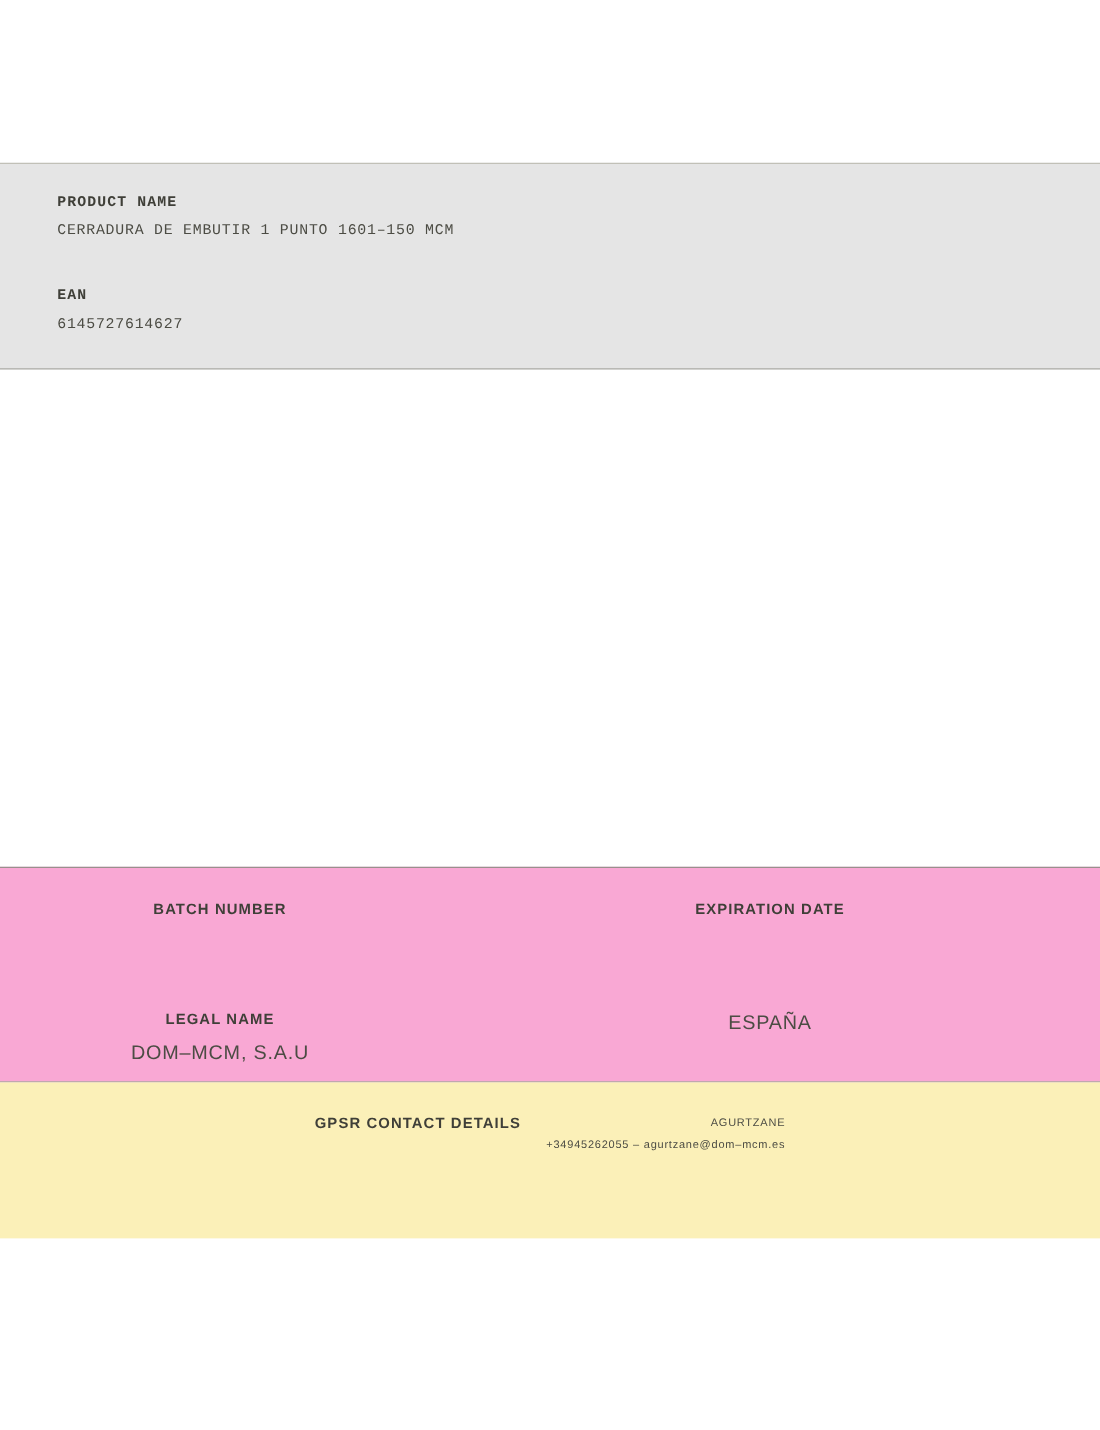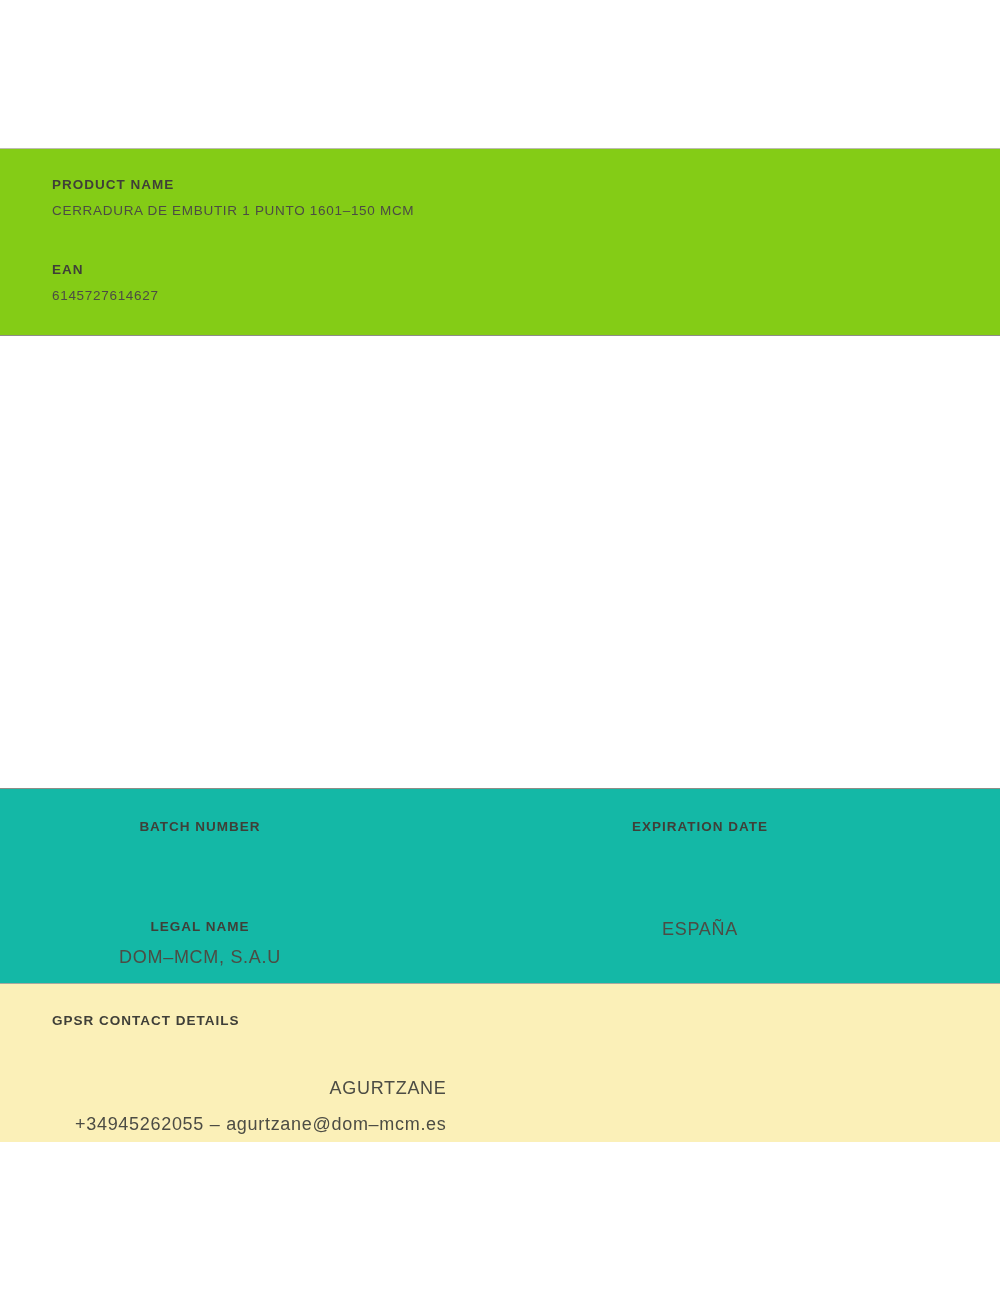--- a/index.html
+++ b/index.html
@@ -24,26 +24,27 @@
   }
 
   
   .top-gap {
     height: 148px;
     background: #ffffff;
   }
 
   
   .product-band {
-    background: #84cc16;
+    background: #e5e5e5;
     border-top: 1px solid #bdbcb2;
     border-bottom: 1px solid #8e8d86;
     padding: 28px 52px 30px 52px;
     box-sizing: border-box;
     height: 188px;
+    font-family: Liberation Mono, monospace;
   }
   .field-label {
     font-size: 13.5px;
     font-weight: bold;
     letter-spacing: 1.0px;
     color: #3f3f38;
     margin: 0 0 11px 0;
     text-transform: uppercase;
   }
   .field-value {
@@ -57,21 +58,21 @@
   }
 
   
   .blank-area {
     height: 452px;
     background: #ffffff;
   }
 
   
   .batch-band {
-    background: #14b8a6;
+    background: #f9a8d4;
     border-top: 1px solid #8e8d86;
     border-bottom: 1px solid #a9a89f;
     box-sizing: border-box;
     height: 196px;
     padding: 30px 0 0 0;
   }
   .two-col {
     display: flex;
     width: 100%;
   }
@@ -100,39 +101,38 @@
     min-height: 16px;
   }
   .row-gap {
     height: 56px;
   }
 
   
   .gpsr-band {
     background: #fbf0b8;
     box-sizing: border-box;
-    height: 158px;
+    height: 142px;
     padding: 28px 52px 0 52px;
     display: flex;
-    justify-content: space-between;
+    justify-content: center;
     align-items: flex-start;
-    flex-direction: column;
   }
   .gpsr-title {
     font-size: 13.5px;
     font-weight: bold;
     letter-spacing: 1.0px;
     color: #3f3f38;
     text-transform: uppercase;
     white-space: nowrap;
     padding-top: 1px;
   }
   .gpsr-lines {
     text-align: right;
-    font-size: 18px;
+    font-size: 10px;
     letter-spacing: 0.7px;
     color: #4c4c44;
     line-height: 2.0;
     margin-left: 23px;
   }
   .gpsr-lines div { white-space: nowrap; }
 
   
   .bottom-gap {
     background: #ffffff;

